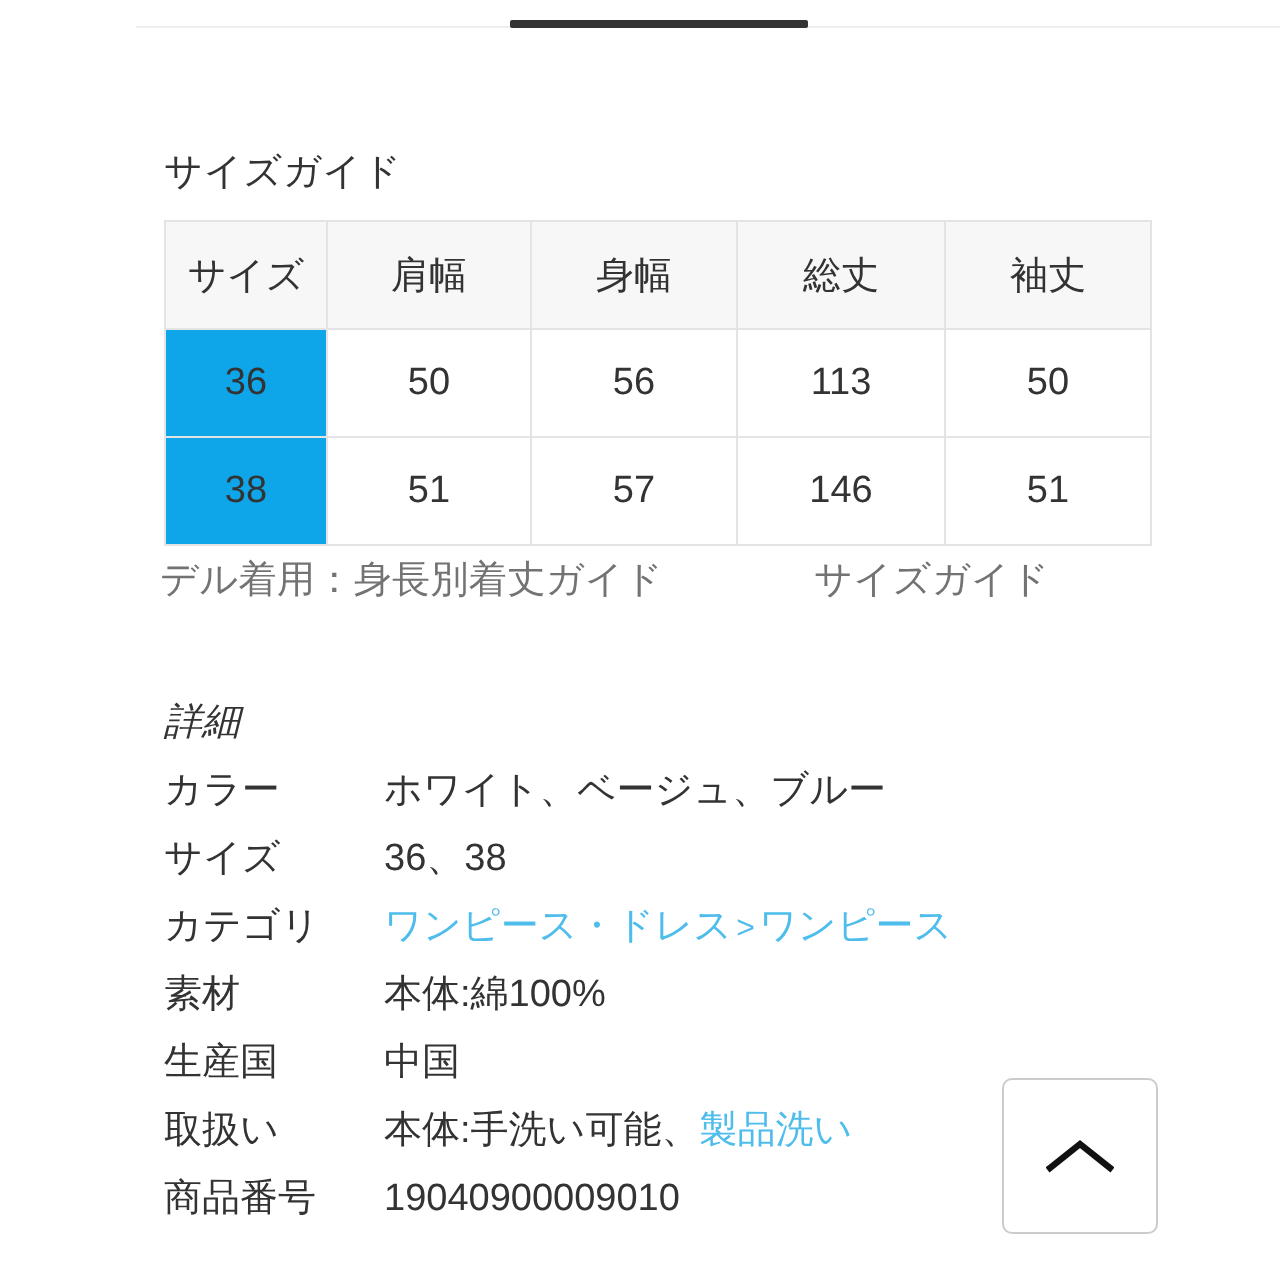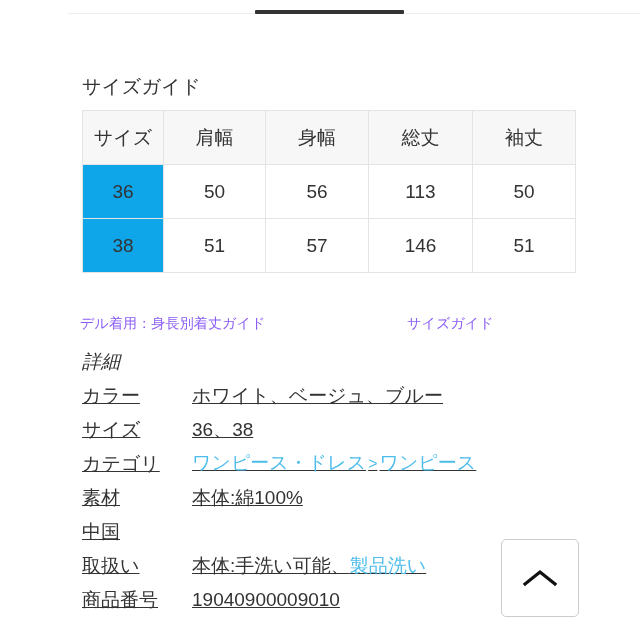--- a/index.html
+++ b/index.html
@@ -90,51 +90,49 @@
   
   .guide-links {
     position: absolute;
     top: 277px;
     left: 0;
     width: 640px;
     height: 28px;
   }
   .guide-link {
     position: absolute;
-    font-size: 14px;
+    font-size: 19px;
     line-height: 28px;
-    color: #8b5cf6;
+    color: #737373;
     text-decoration: none;
     white-space: nowrap;
     letter-spacing: 0.01em;
-    margin-top: 32px;
   }
   .guide-link.model  { left: 80px; }
   .guide-link.sizeg  { left: 407px; }
 
   
   .detail {
     position: absolute;
     left: 82px;
     top: 345px;
     width: 520px;
   }
   .detail-title {
     font-size: 19px;
     line-height: 34px;
     color: #333333;
     font-style: italic;
   }
   .detail-row {
     display: flex;
-    align-items: flex-end;
+    align-items: center;
     line-height: 34px;
     height: 34px;
     font-size: 19px;
-    text-decoration: underline;
   }
   .detail-label {
     width: 110px;
     flex: 0 0 110px;
     color: #333333;
     white-space: nowrap;
   }
   .detail-value {
     color: #333333;
     white-space: nowrap;
@@ -236,20 +234,21 @@
       <a href="#">ワンピース・ドレス</a><span class="cat-sep">&gt;</span><a href="#">ワンピース</a>
     </span>
   </div>
 
   <div class="detail-row">
     <span class="detail-label">素材</span>
     <span class="detail-value">本体:綿100%</span>
   </div>
 
   <div class="detail-row">
+    <span class="detail-label">生産国</span>
     <span class="detail-value">中国</span>
   </div>
 
   <div class="detail-row">
     <span class="detail-label">取扱い</span>
     <span class="detail-value"><span>本体:手洗い可能、</span><a href="#" class="link-inline">製品洗い</a></span>
   </div>
 
   <div class="detail-row">
     <span class="detail-label">商品番号</span>

